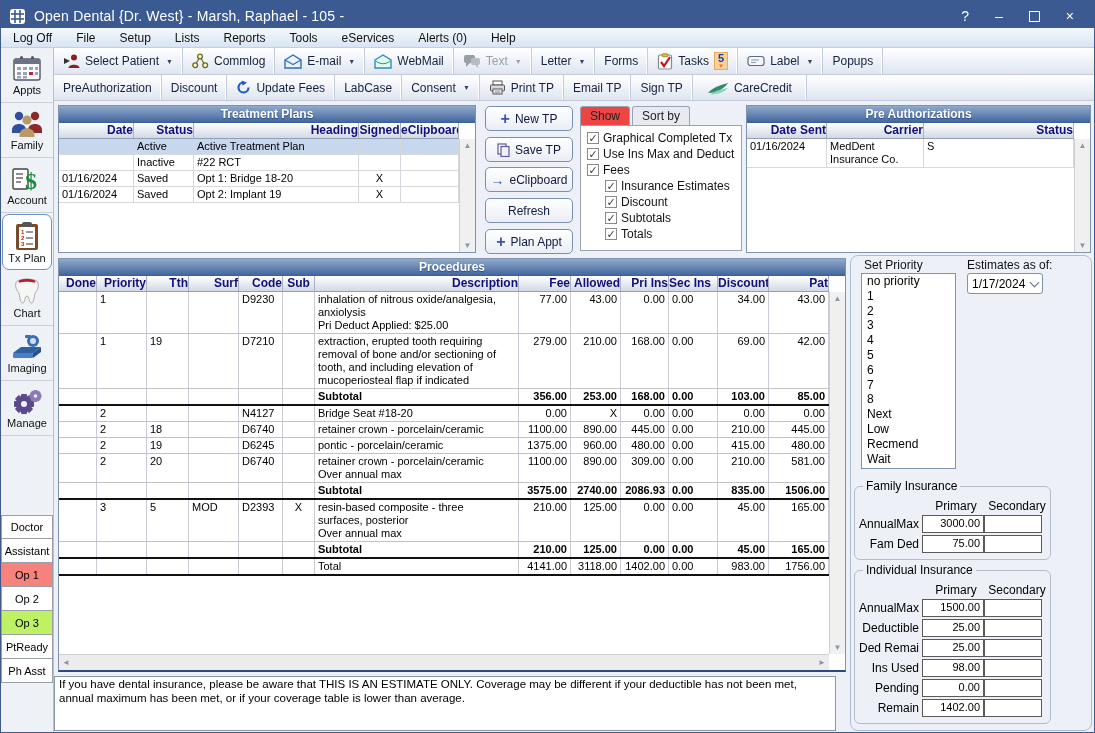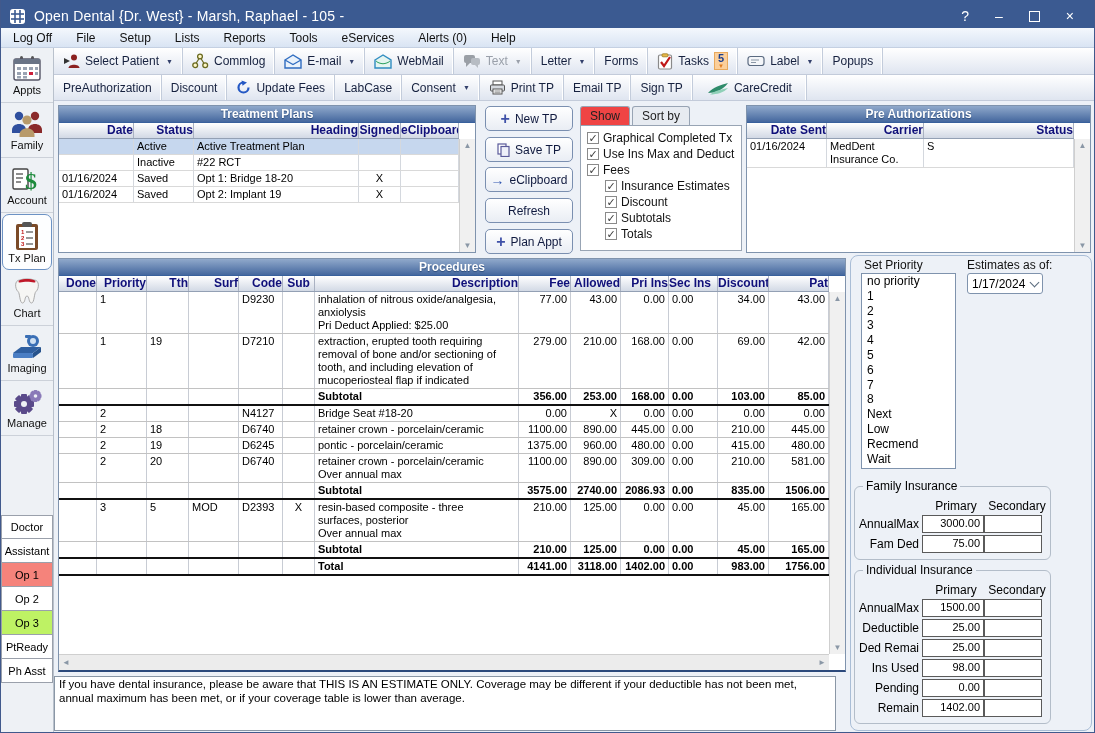--- a/index.html
+++ b/index.html
@@ -61,21 +61,21 @@
   .grid-body { width:calc(100% - 16px); }
   .grow { display:flex; border-bottom:1px solid #d9d9d9; }
   .gc { font-size:11px; line-height:13px; padding:1px 3px; border-right:1px solid #d4d8de;
         white-space:pre-line; overflow:hidden; }
   .grow.selected { background:#c6d7ee; }
 
   
   .proc .grow { border-bottom:1px solid #c2c2c2; }
   .proc .gc { border-right:1px solid #c8ccd4; }
   .proc .grow.subtotal { font-weight:bold; border-bottom:2px solid #111; }
-  .proc .grow.total { font-weight:bold; border-bottom:2px solid #111; }
+  .proc .grow.total { font-weight:normal; border-bottom:2px solid #111; }
 
   
   .tp .c-date{width:75px}.tp .c-status{width:60px}.tp .c-heading{width:165px}
   .tp .c-signed{width:42px;text-align:center}.tp .c-eclipboard{width:58px}
   .pa .c-date_sent{width:80px}.pa .c-carrier{width:97px}.pa .c-status{width:150px}
   .proc .c-done{width:38px}.proc .c-priority{width:50px}.proc .c-tth{width:42px}
   .proc .c-surf{width:50px}.proc .c-code{width:44px}.proc .c-sub{width:32px;text-align:center}
   .proc .c-description{width:204px}
   .proc .c-fee{width:52px;text-align:right}.proc .c-allowed{width:50px;text-align:right}
   .proc .c-pri_ins{width:48px;text-align:right}.proc .c-sec_ins{width:49px;text-align:left}

